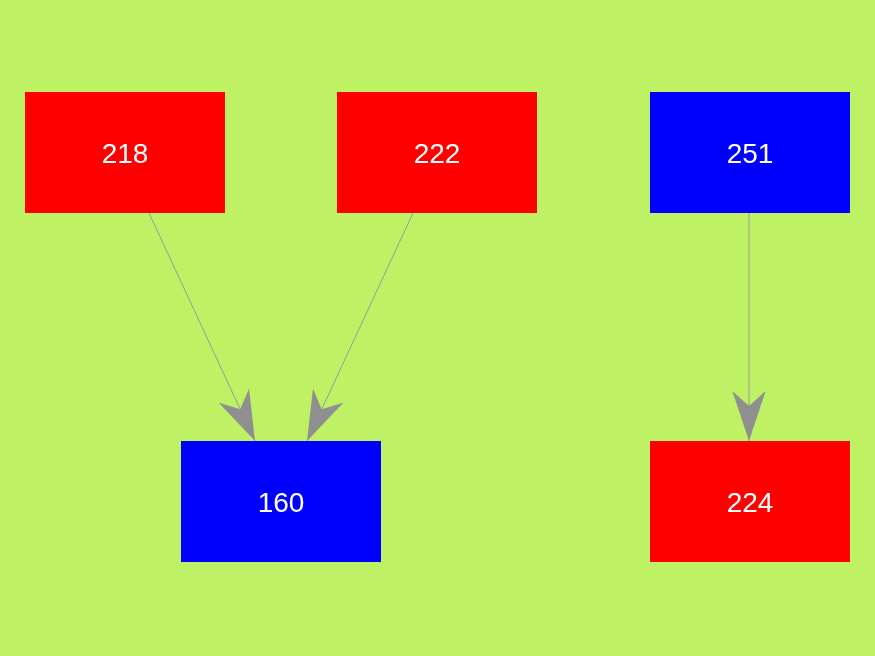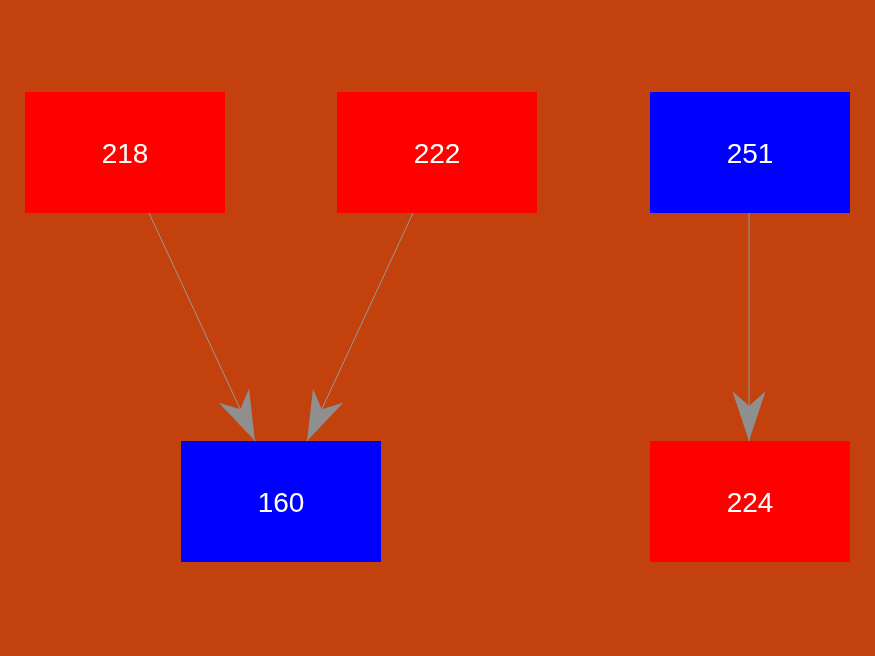--- a/index.html
+++ b/index.html
@@ -5,21 +5,21 @@
   html, body {
     margin: 0;
     padding: 0;
     background: #ffffff;
     font-family: "Liberation Sans", sans-serif;
   }
   .stage {
     position: relative;
     width: 875px;
     height: 656px;
-    background: #c2410c;
+    background: #bef264;
     overflow: hidden;
   }
   svg text.node-label {
     font-family: "Liberation Sans", sans-serif;
     font-size: 28px;
     fill: #ffffff;
     text-anchor: middle;
   }
   svg line.edge-line {
     stroke-width: 1;

